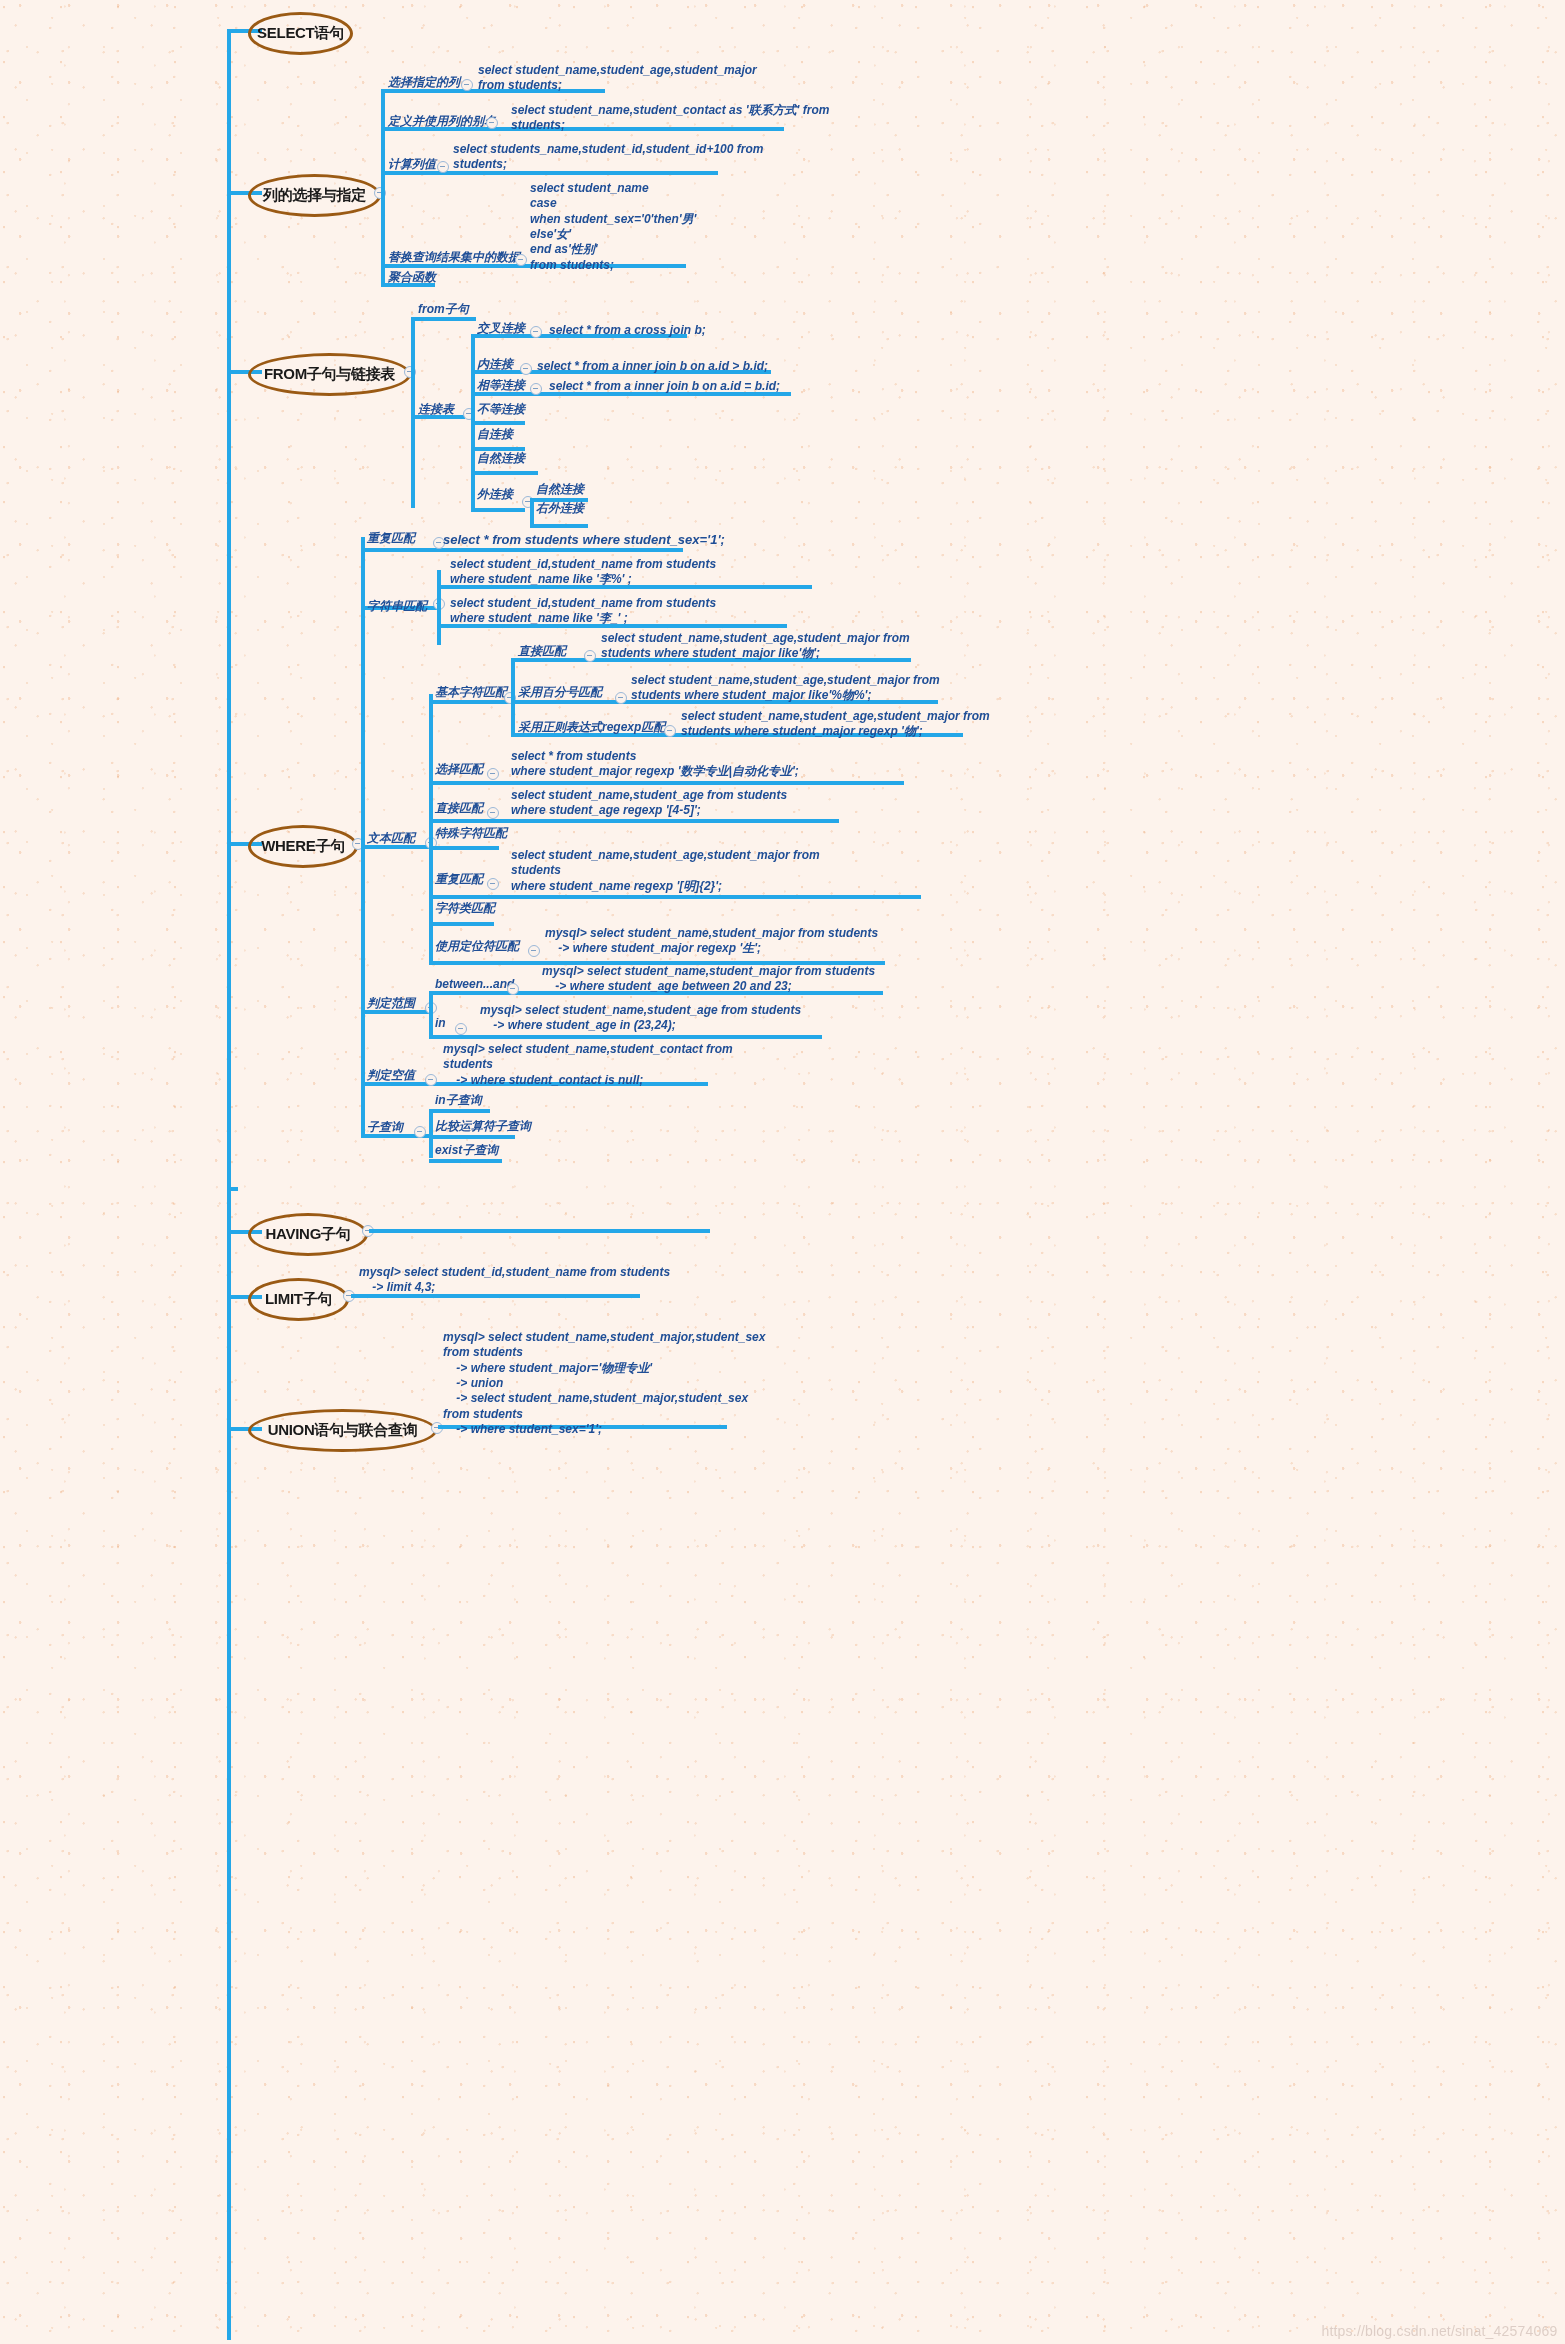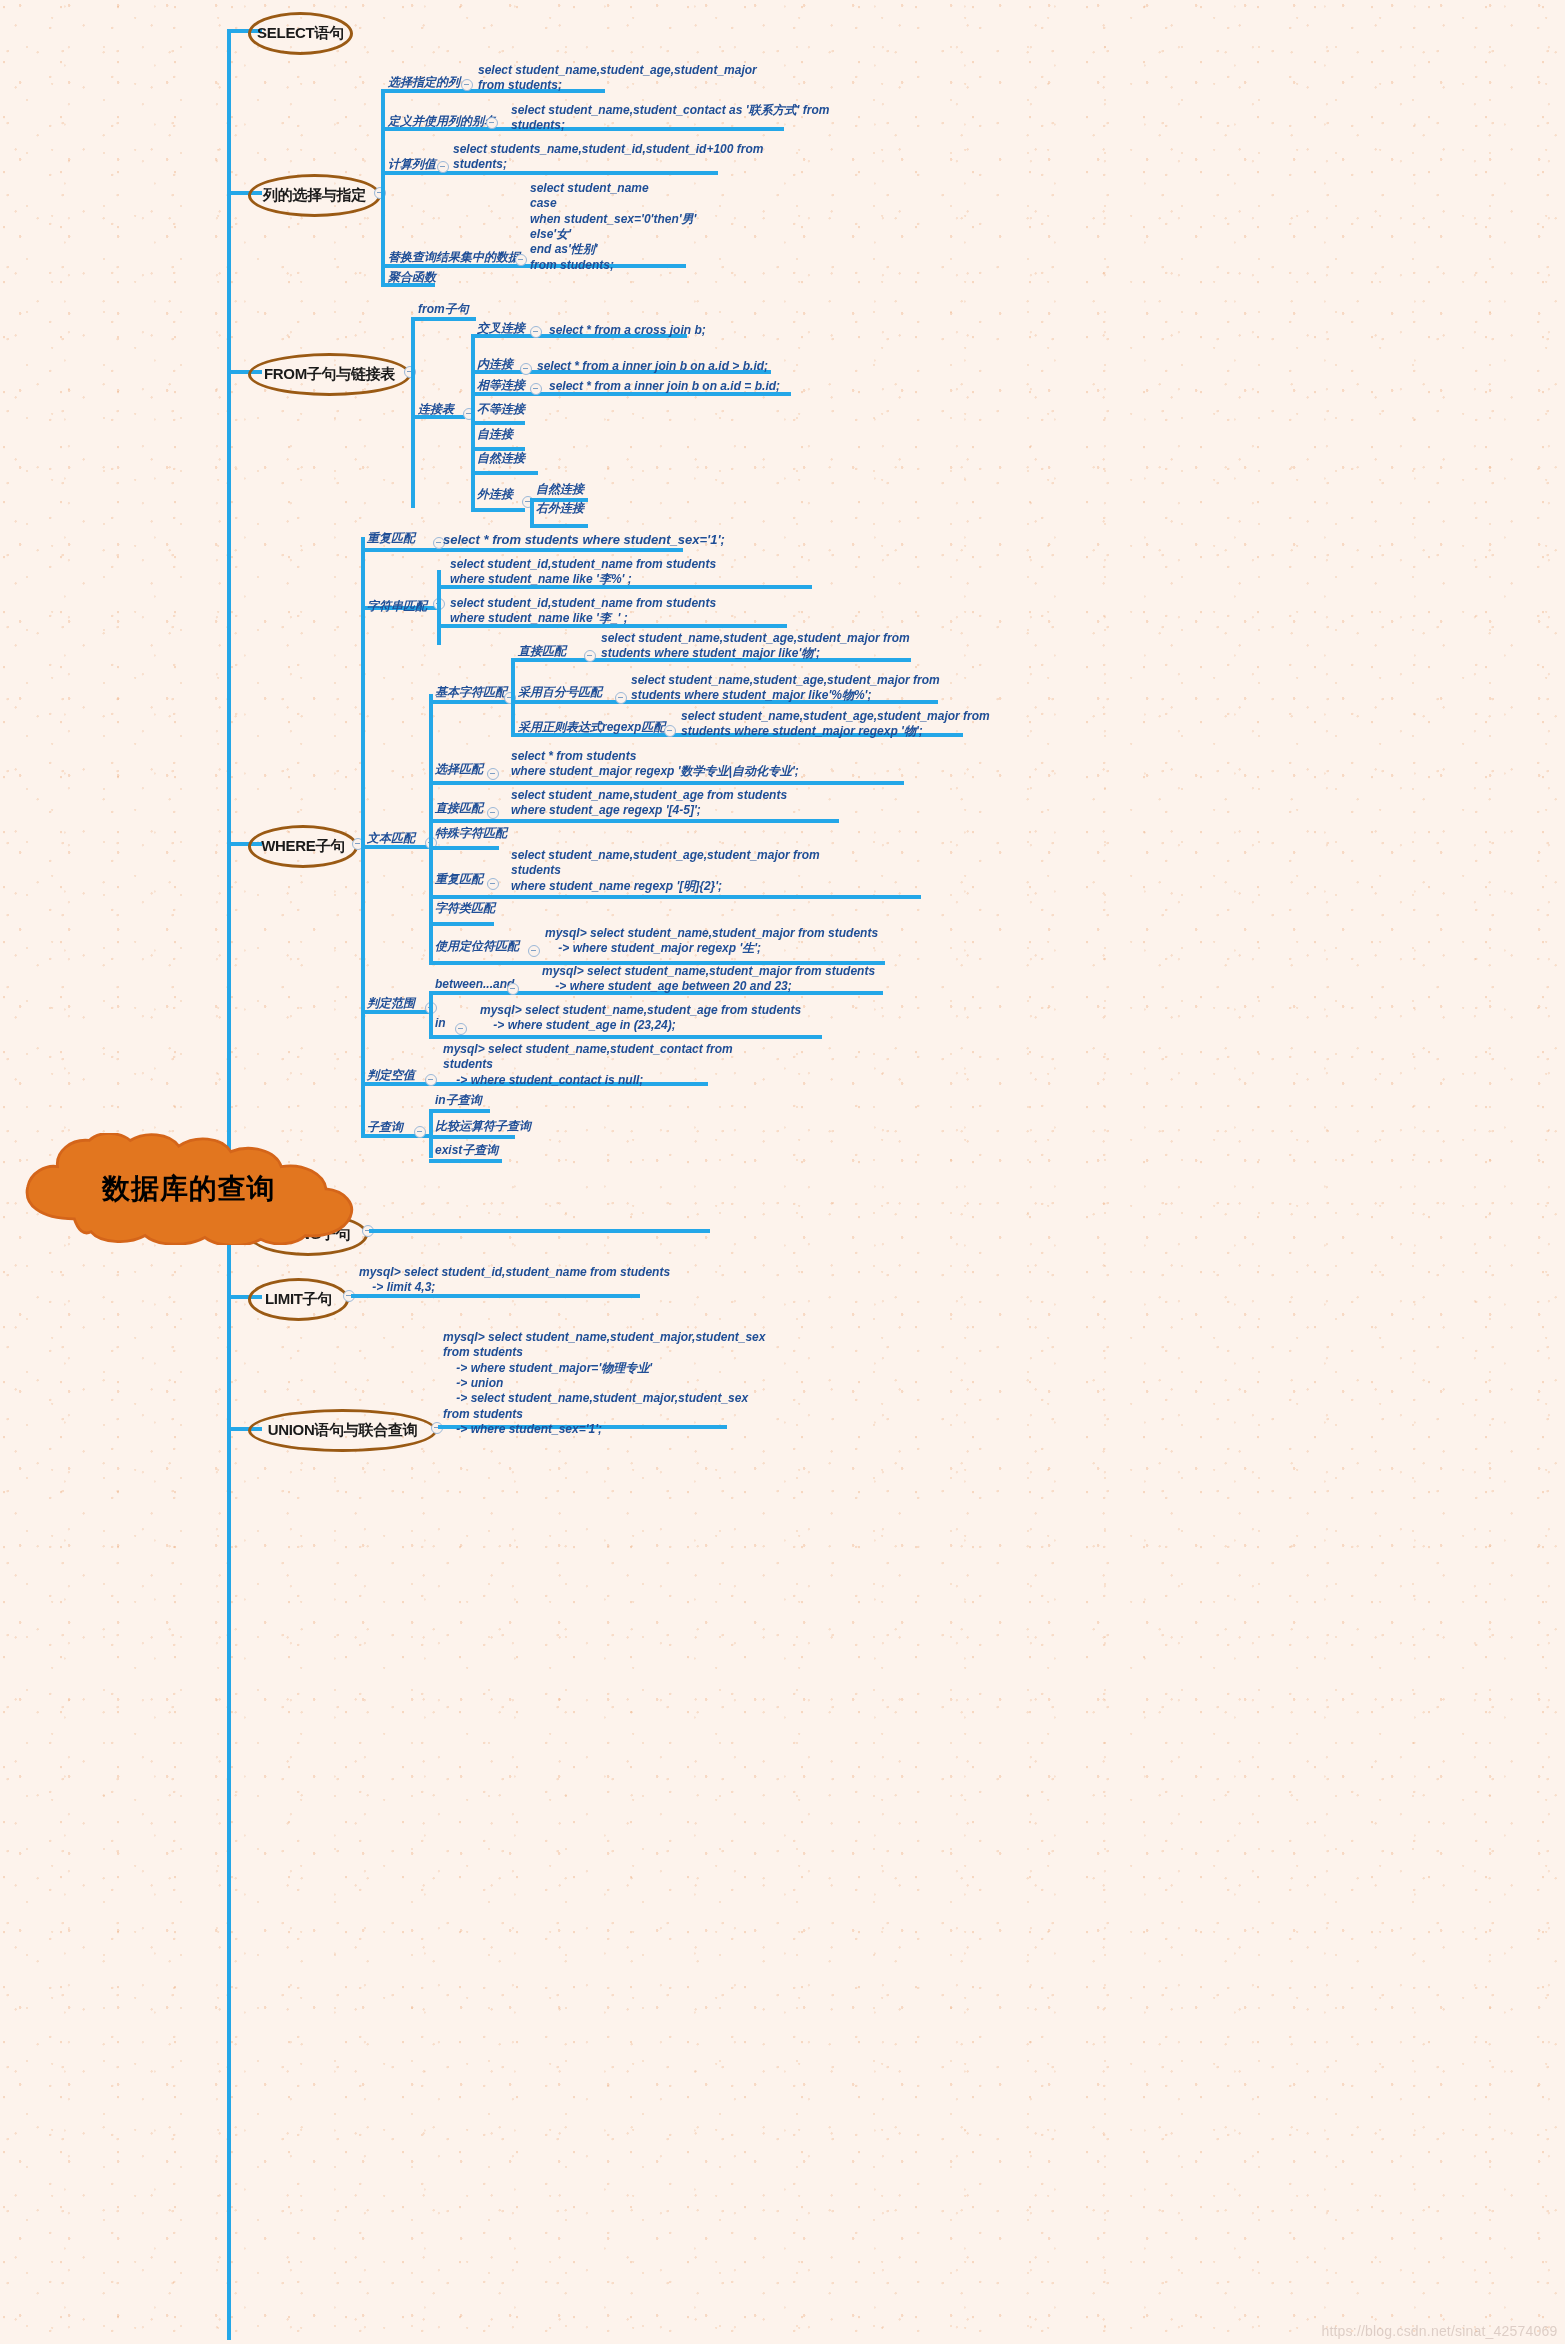--- a/index.html
+++ b/index.html
@@ -86,30 +86,20 @@
     font-family:"Liberation Sans",sans-serif;
   }
 </style>
 </head>
 <body>
 
 <div id="paper"></div>
 
 <div id="stage">
 
-  <div class="cloud" style="left:9.3px;top:1133px;width:359px;height:112px;">
-    <svg class="cloudbg" viewBox="0 0 385 120" preserveAspectRatio="none">
-      <path d="M70,92 C32,92 16,76 20,58 C23,42 40,34 52,36 C50,20 66,6 86,8
-               C96,-2 118,-2 130,8 C146,-2 172,0 182,14 C200,2 228,4 238,20
-               C258,12 286,18 292,36 C316,32 338,44 340,60 C360,62 372,76 366,90
-               C360,104 340,112 318,110 C308,120 284,122 270,114 C252,124 222,122 210,112
-               C192,122 160,122 146,110 C128,120 98,118 88,106 C80,110 74,104 70,92 Z" fill="#e2761f" stroke="#d4651a" stroke-width="3"></path>
-    </svg>
-    <span>数据库的查询</span>
-  </div>
 
   <div class="ln lnv" style="left:227px;top:33px;height:2307px;"></div>
   <div class="ln lnh" style="left:227px;top:1187px;width:11.2px;"></div>
 
   <div class="ln lnh" style="left:227px;top:29px;width:35px;"></div>
   <div class="oval" style="left:248px;top:12px;width:99px;height:37px;font-size:15px;">
     <span>SELECT语句</span>
   </div>
 
   <div class="ln lnh" style="left:227px;top:191px;width:35px;"></div>

